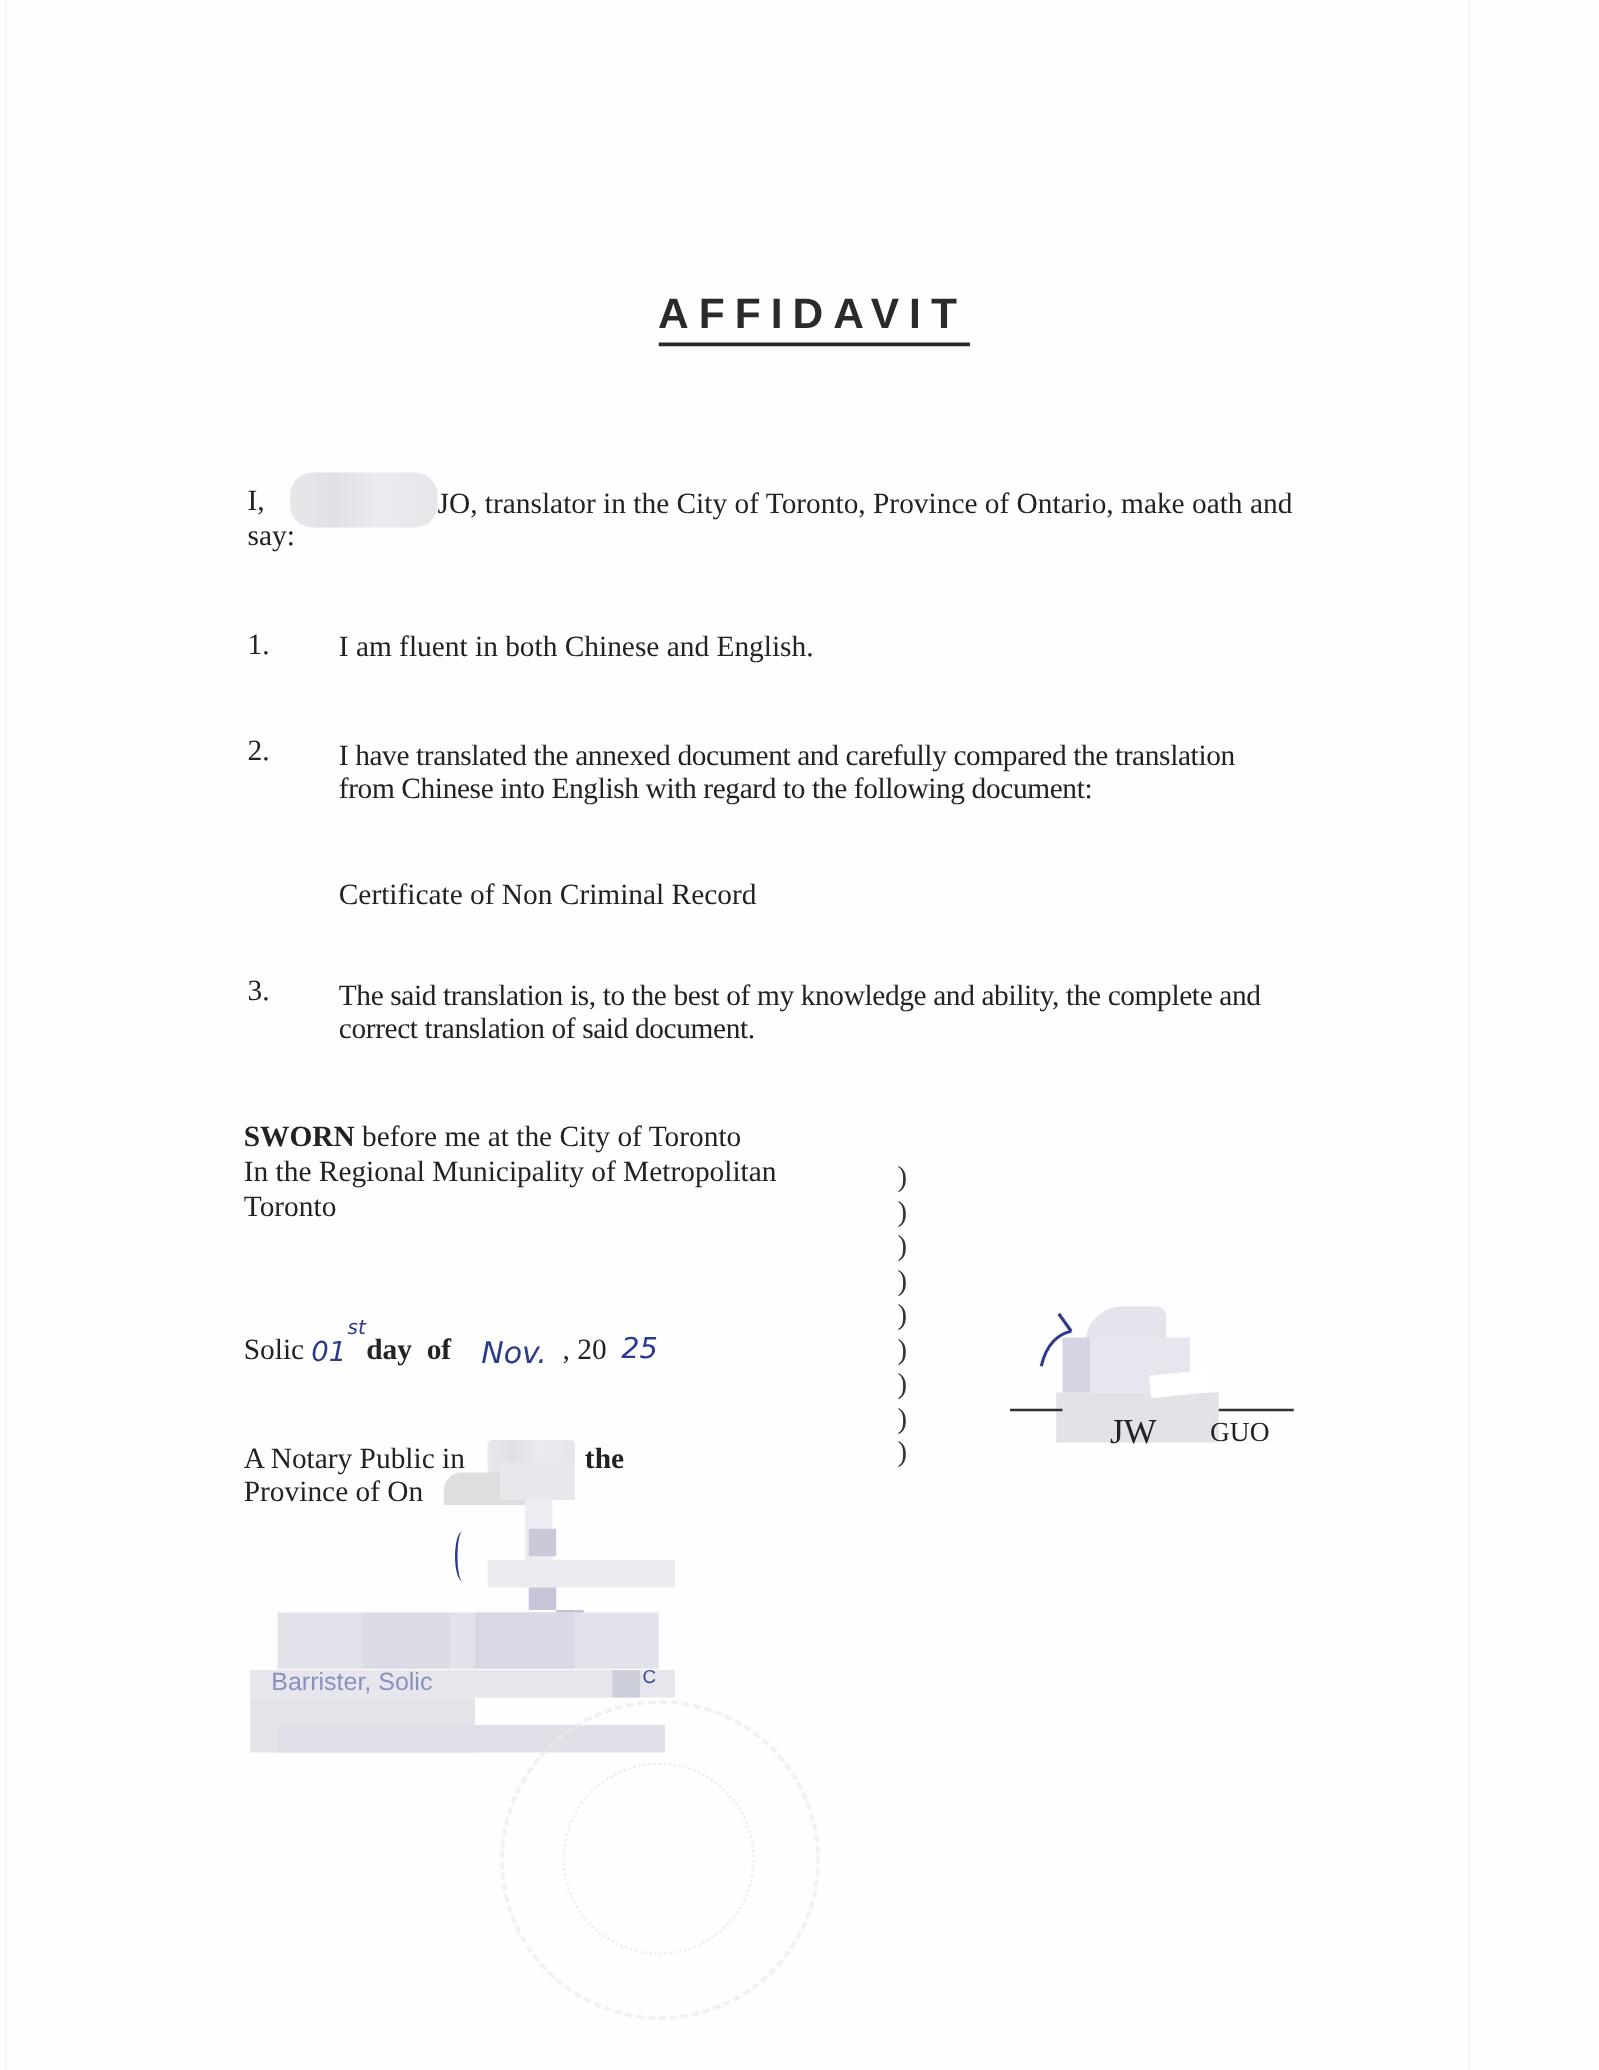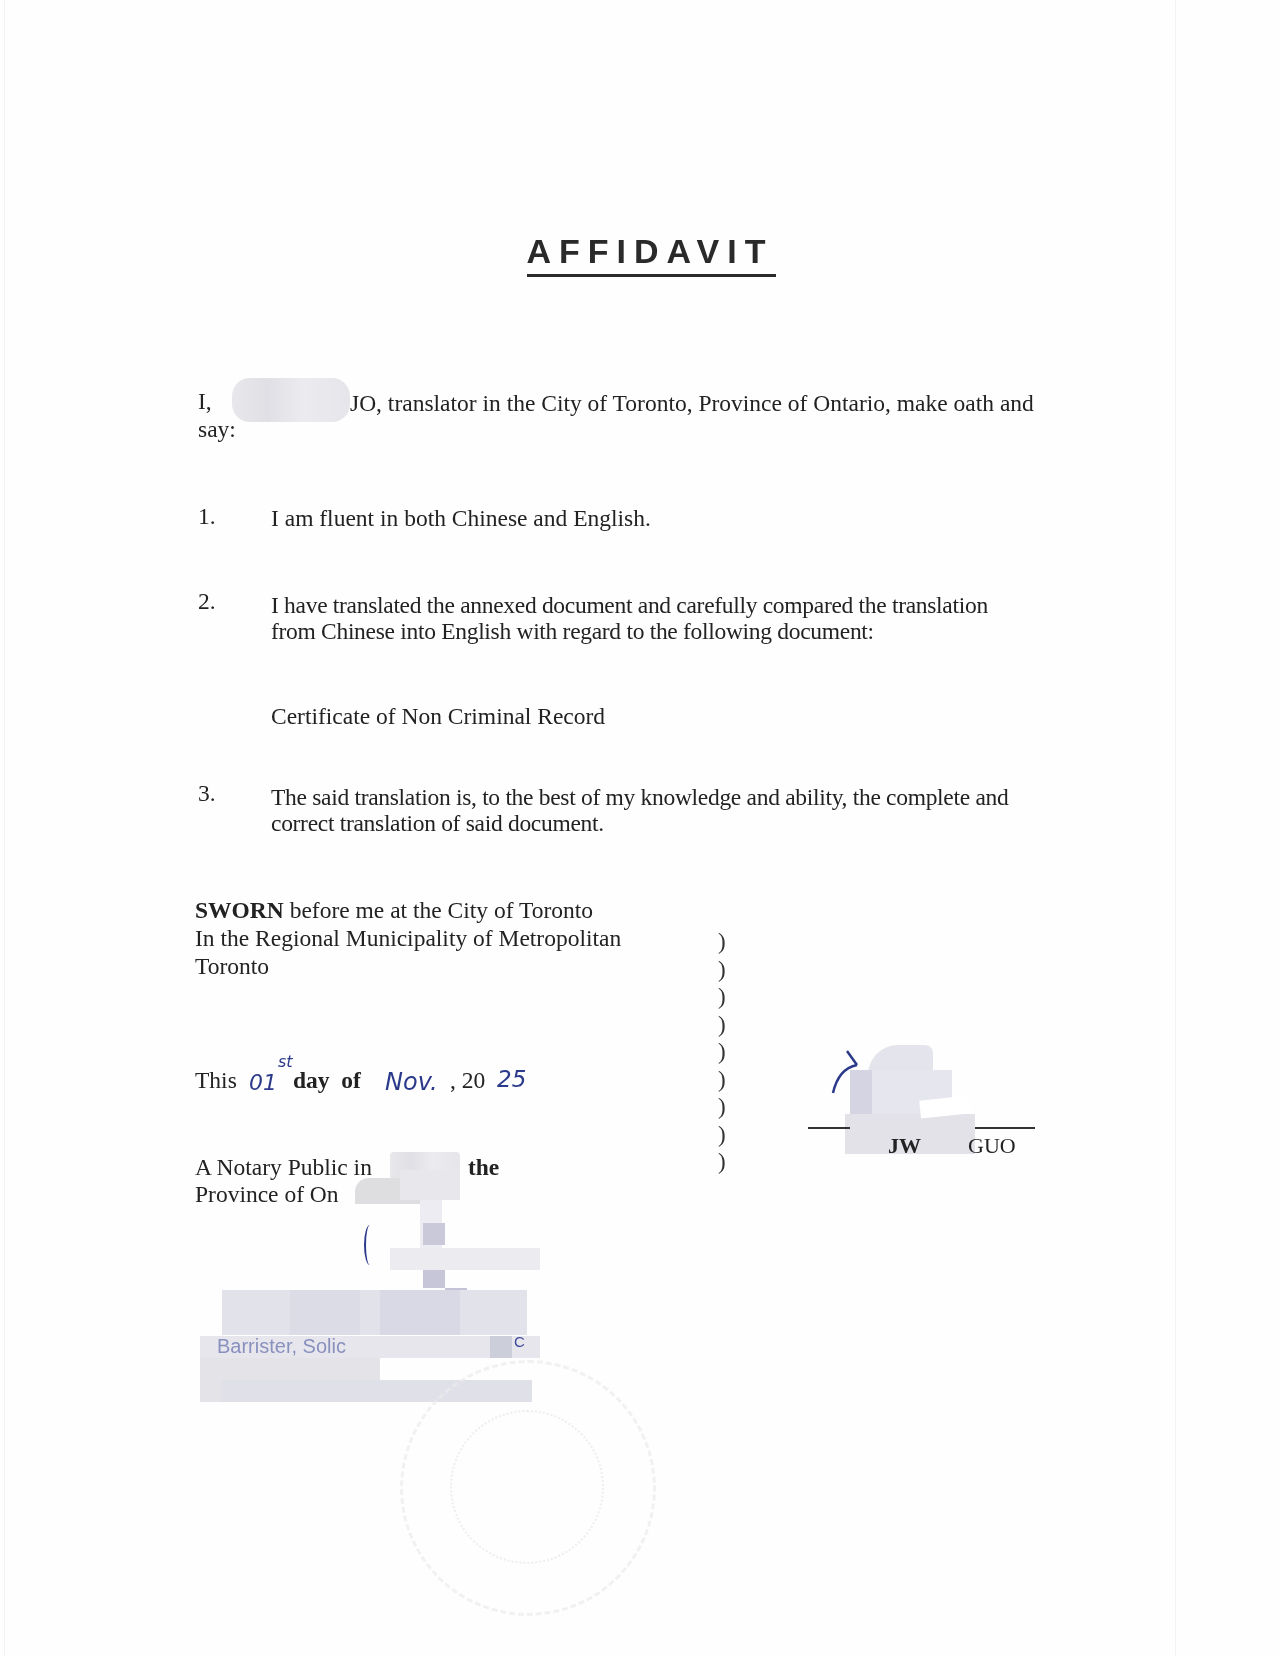--- a/index.html
+++ b/index.html
@@ -64,21 +64,21 @@
 <div class="abs serif" style="left:271px; top:784px; white-space:nowrap; letter-spacing:-0.3px;">The said translation is, to the best of my knowledge and ability, the complete and</div>
 <div class="abs serif" style="left:271px; top:810px; white-space:nowrap; letter-spacing:-0.3px;">correct translation of said document.</div>
 
 <div class="abs serif" style="left:195px; top:897px; white-space:nowrap;">
   <b>SWORN</b><span> before me at the City of Toronto</span>
 </div>
 <div class="abs serif" style="left:195px; top:925px; white-space:nowrap;">In the Regional Municipality of Metropolitan</div>
 <div class="abs serif" style="left:195px; top:953px;">Toronto</div>
 
 <div class="abs serif" style="left:195px; top:1067px; white-space:nowrap;">
-  <span>This</span>
+  <span>Solic</span>
 </div>
 <div class="abs hand" style="left:249px; top:1070px; font-size:22px;">01</div>
 <div class="abs hand" style="left:278px; top:1052px; font-size:16px;">st</div>
 <div class="abs serif" style="left:293px; top:1067px; white-space:pre;font-weight:bold;">day  of</div>
 <div class="abs hand" style="left:385px; top:1068px; font-size:24px;">Nov.</div>
 <div class="abs serif" style="left:450px; top:1067px; white-space:nowrap;">, 20</div>
 <div class="abs hand" style="left:497px; top:1066px; font-size:23px;">25</div>
 
 <div class="abs serif" style="left:195px; top:1154px; white-space:pre;">A Notary Public in </div>
 <div class="abs blur-box" style="left:390px; top:1152px; width:70px; height:28px; border-radius:4px;"></div>
@@ -128,14 +128,14 @@
   <div class="pix" style="left:872px; top:1070px; width:80px; height:44px; background:#e6e6ee;"></div>
   <div class="pix" style="left:845px; top:1114px; width:130px; height:40px; background:#e2e2e8;"></div>
   <div class="pix" style="left:920px; top:1098px; width:50px; height:18px; background:#ffffff; transform:rotate(-6deg);"></div>
 </div>
 <svg class="abs" style="left:825px; top:1045px;" width="60" height="60" viewBox="0 0 60 60">
   <path d="M8 48 C 12 30, 22 22, 32 20" stroke="#2b3a8a" stroke-width="2.5" fill="none"></path>
   <path d="M22 6 L 32 20" stroke="#2b3a8a" stroke-width="2.5" fill="none"></path>
 </svg>
 <div class="abs sig-line" style="left:808px; top:1127px; width:42px;"></div>
 <div class="abs sig-line" style="left:975px; top:1127px; width:60px;"></div>
-<div class="abs serif" style="left:888px; top:1132px; font-size:22px;font-weight:bold;">JW</div>
+<div class="abs serif" style="left:888px; top:1132px; font-size:28px;">JW</div>
 <div class="abs serif" style="left:968px; top:1132px; font-size:22px;">GUO</div>
 
 </body></html>

